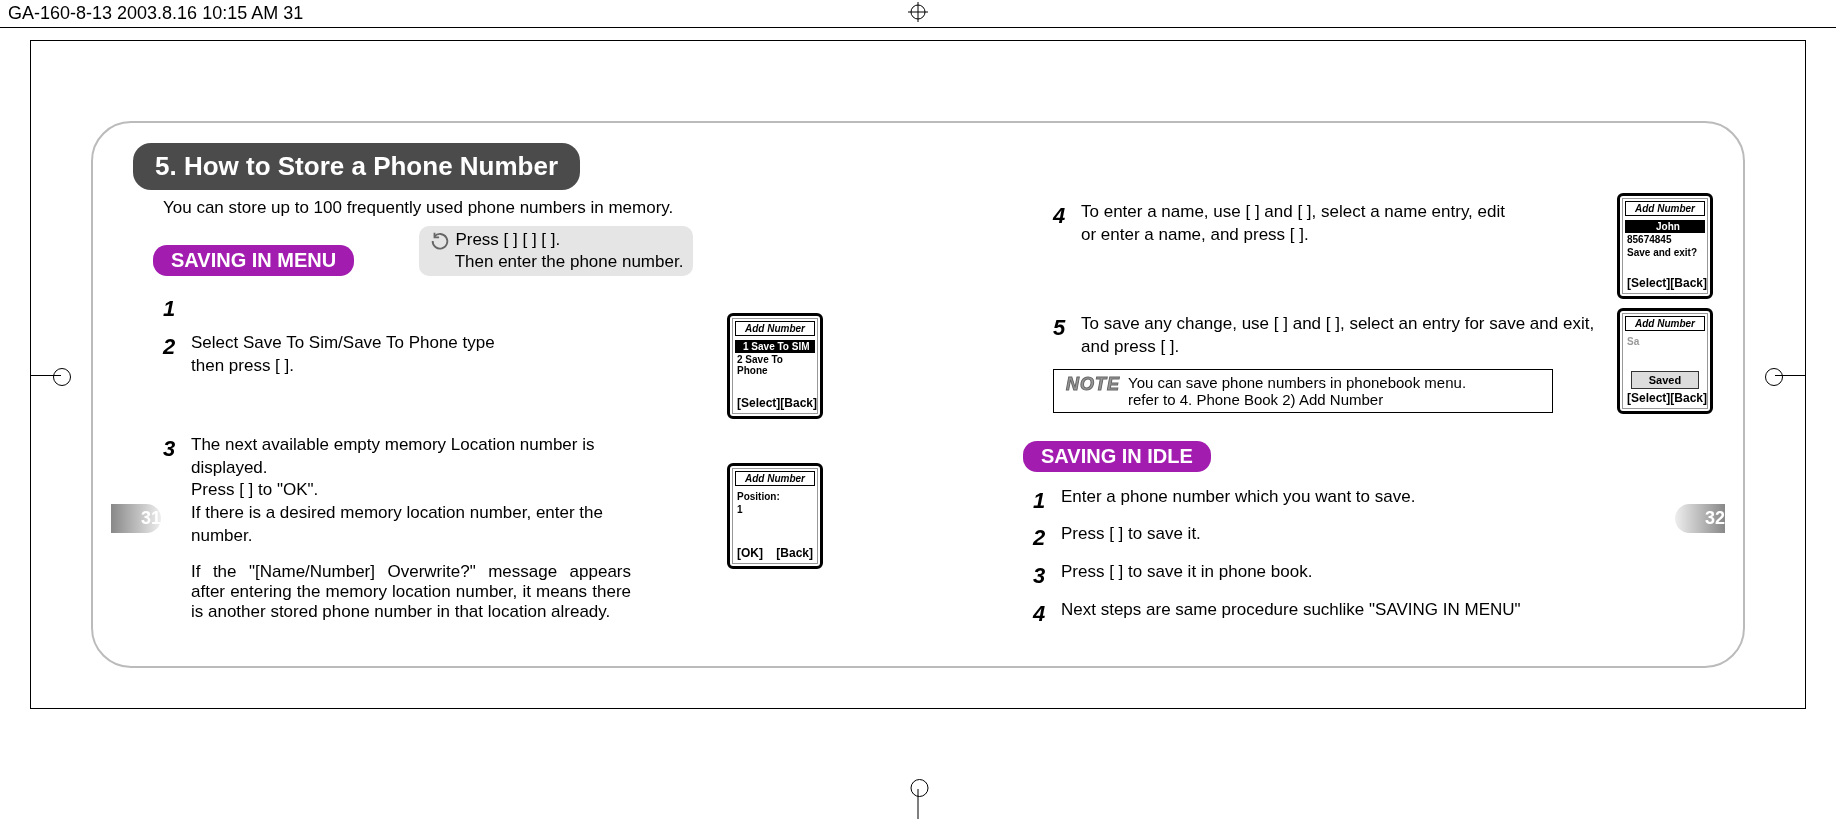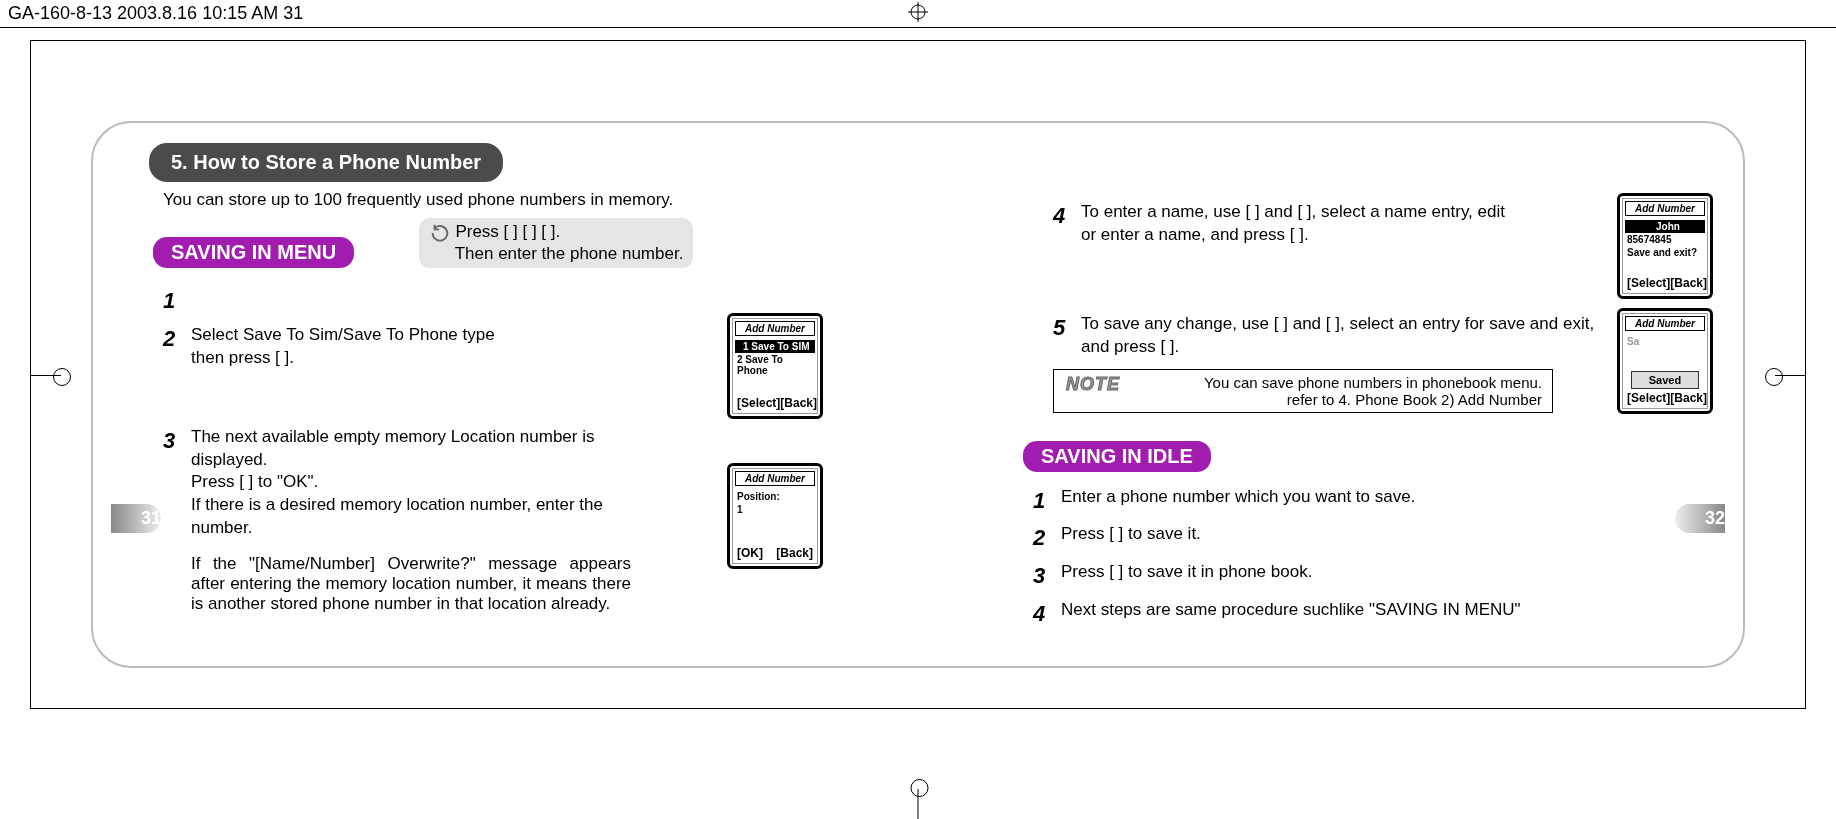--- a/index.html
+++ b/index.html
@@ -30,21 +30,21 @@
   .pg-left, .pg-right { position: absolute; bottom: 175px; font-weight: bold; color: #fff; font-size: 18px; width: 50px; text-align: right; }
   .pg-left { left: 80px; background: linear-gradient(to right, #888, #eee); border-radius: 0 18px 18px 0; padding: 4px 0; }
   .pg-right { right: 80px; background: linear-gradient(to left, #888, #eee); border-radius: 18px 0 0 18px; padding: 4px 0; }
 
   
   .col { position: absolute; top: 20px; bottom: 20px; }
   .col-left { left: 30px; width: 700px; }
   .col-right { right: 30px; width: 700px; }
 
   
-  .section-title { background: #4b4b4b; color: #fff; font-weight: bold; font-size: 20px; padding: 8px 22px; border-radius: 18px; display: inline-block; margin-left: 16px; }
+  .section-title { background: #4b4b4b; color: #fff; font-weight: bold; font-size: 26px; padding: 8px 22px; border-radius: 18px; display: inline-block; }
   .section-title-wrap { position: relative; margin-bottom: 8px; }
 
   
   .subheader { background: #a21caf; color: #fff; font-weight: bold; font-size: 20px; padding: 4px 18px; border-radius: 14px; display: inline-block; margin: 8px 0 6px 30px; }
 
   .intro { font-size: 17px; margin: 6px 0 6px 40px; }
 
   .press-bar { margin: 2px 0 10px 60px; background: #e5e5e5; border-radius: 10px; padding: 4px 10px; display: inline-block; font-size: 17px; }
   .press-bar .line2 { display: block; }
   .press-bar .loop { display: inline-block; width: 22px; height: 22px; vertical-align: middle; }
@@ -59,21 +59,21 @@
   .phone { position: absolute; width: 96px; border: 3px solid #000; border-radius: 6px; background: #fff; font-size: 10px; }
   .phone-inner { border: 1px solid #999; margin: 2px; }
   .phone-title { background: #fff; font-weight: bold; text-align: center; border: 1px solid #000; margin: 2px; font-size: 10px; padding: 1px 0; font-style: italic; }
   .phone-body { min-height: 56px; padding: 2px; }
   .phone-line { font-size: 10px; font-weight: bold; padding: 1px 2px; }
   .phone-line.hl { background: #000; color: #fff; padding-left: 8px; }
   .phone-softkeys { display: flex; justify-content: space-between; font-weight: bold; padding: 2px 4px 3px 4px; font-size: 12px; }
   .phone-popup { position: absolute; left: 8px; right: 8px; top: 38px; background: #ddd; border: 1px solid #333; text-align: center; font-weight: bold; font-size: 11px; padding: 2px 0; }
 
   
-  .note-box { border: 1px solid #000; margin: 10px 0 0 40px; padding: 4px 10px 4px 4px; font-size: 15px; display: flex; align-items: flex-start; max-width: 500px; text-align: right; }
+  .note-box { border: 1px solid #000; margin: 10px 0 0 40px; padding: 4px 10px 4px 4px; font-size: 15px; display: flex; align-items: flex-start; max-width: 500px; }
   .note-label { font-weight: bold; font-style: italic; color: #999; -webkit-text-stroke: 1px #666; letter-spacing: 1px; padding: 0 8px; font-size: 18px; }
   .note-text { flex: 1; }
 
   .para { margin: 14px 0 0 68px; font-size: 17px; max-width: 440px; text-align: justify; }
 
 </style>
 </head>
 <body>
 
 <div class="header-bar">

